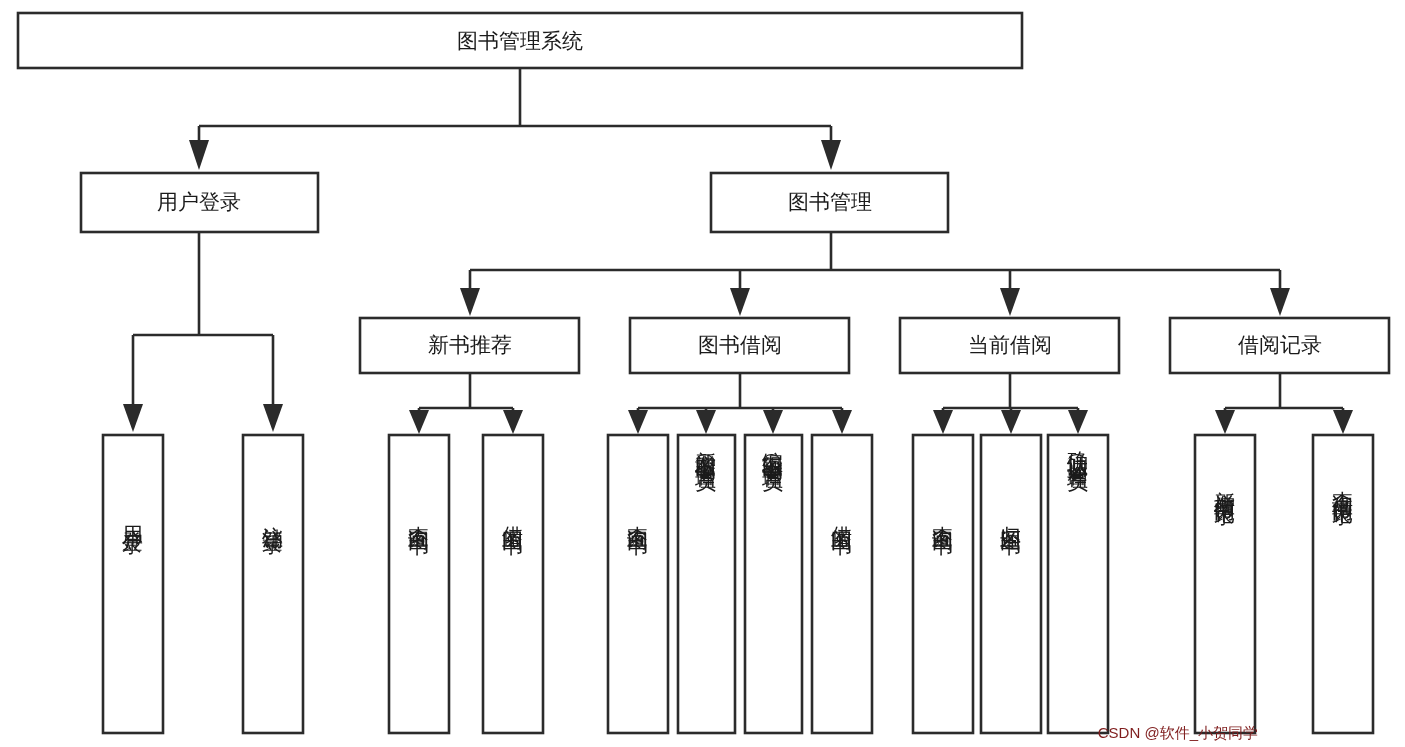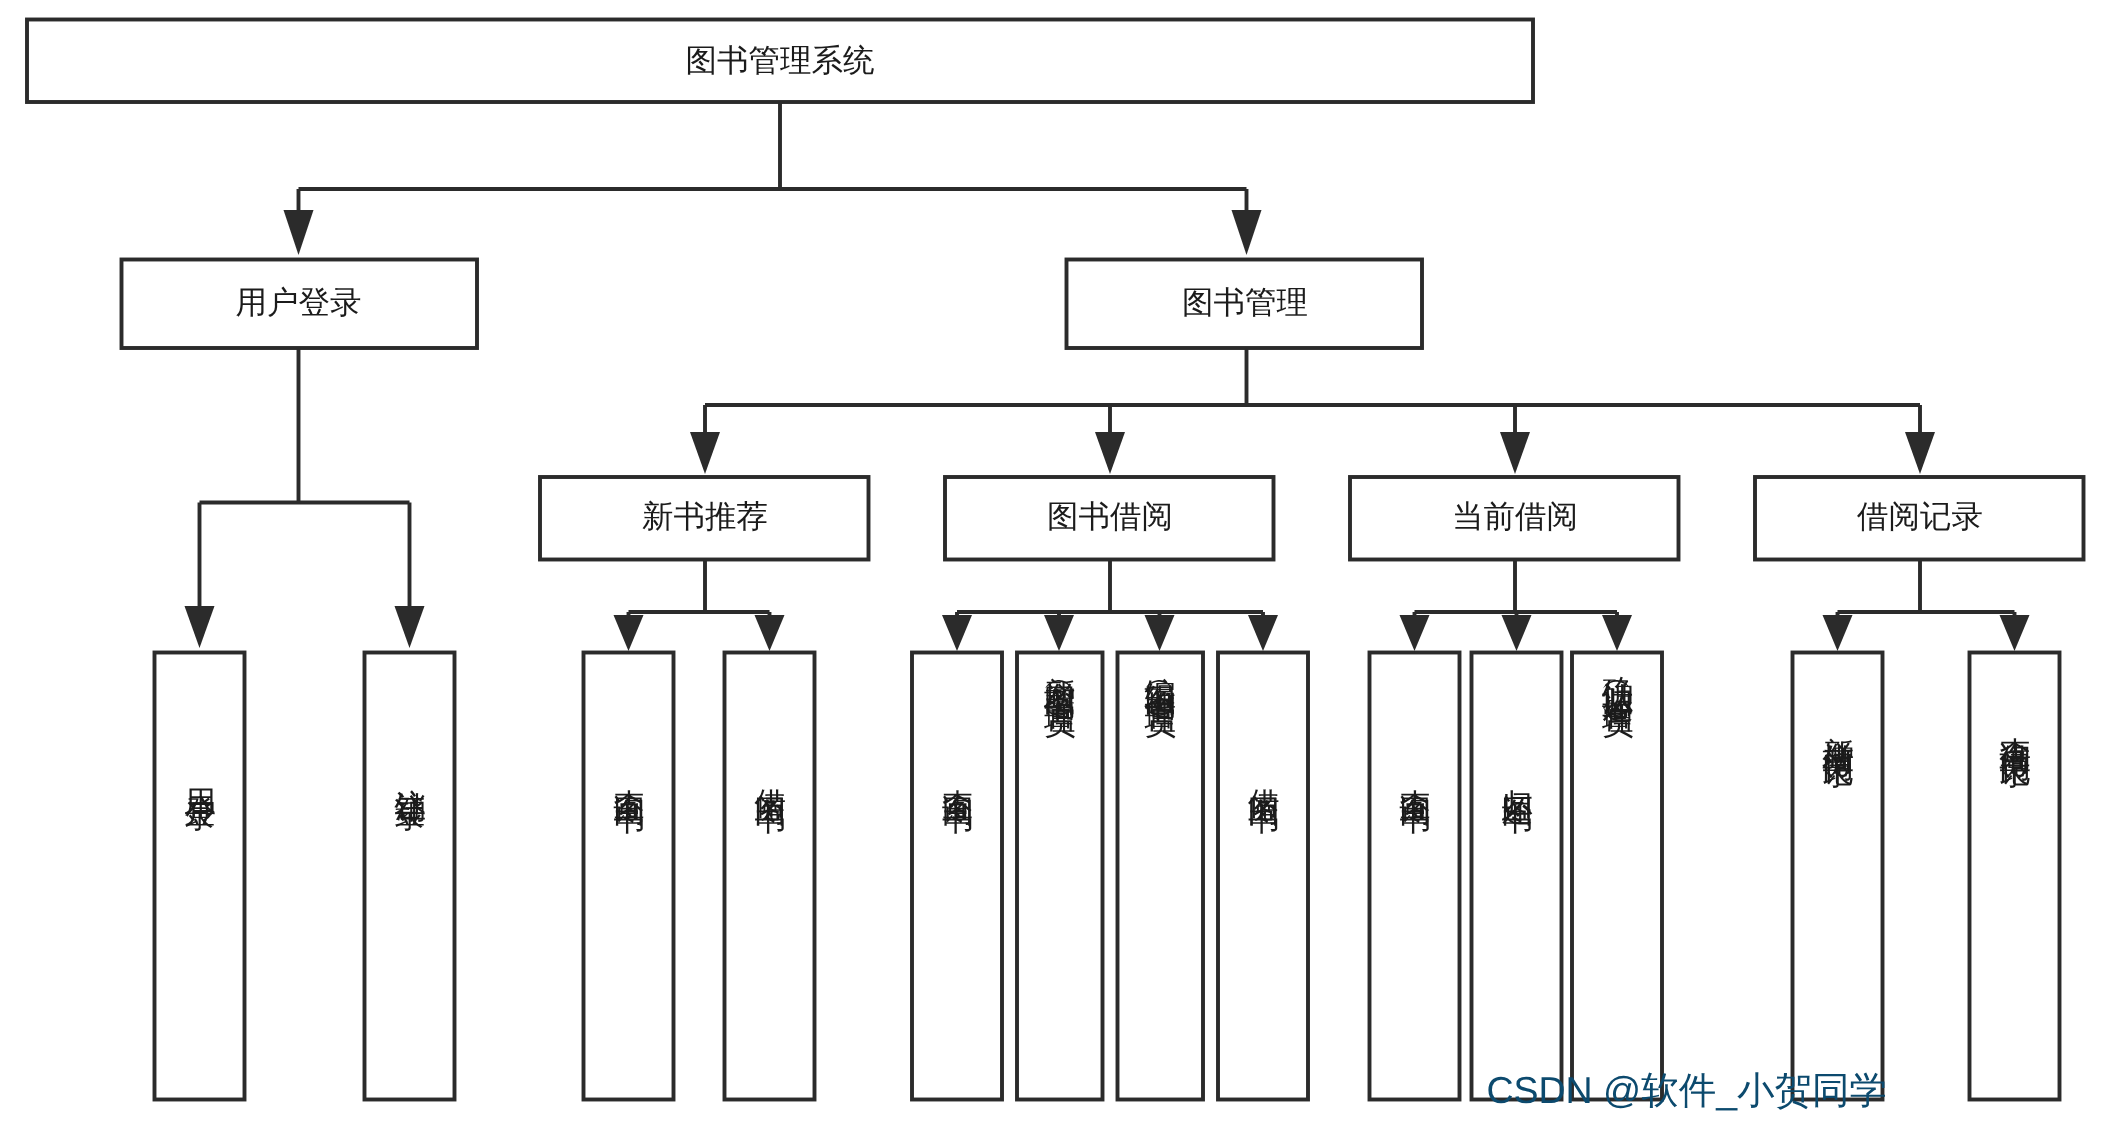--- a/index.html
+++ b/index.html
@@ -56,22 +56,22 @@
     writing-mode: vertical-rl;
     text-orientation: upright;
     text-anchor: middle;
     letter-spacing: 3px;
   }
   .watermark {
     position: absolute;
     right: 8px;
     bottom: 4px;
     font-family: "Liberation Sans", "DejaVu Sans", sans-serif;
-    font-size: 25px;
-    color: #0c4a6e;
+    font-size: 15px;
+    color: #7f1d1d;
     white-space: nowrap;
     pointer-events: none;
   }
 </style>
 </head>
 <body>
 
 <div id="diagram-root">
 
   <svg id="flow" viewBox="0 0 1405 747">

